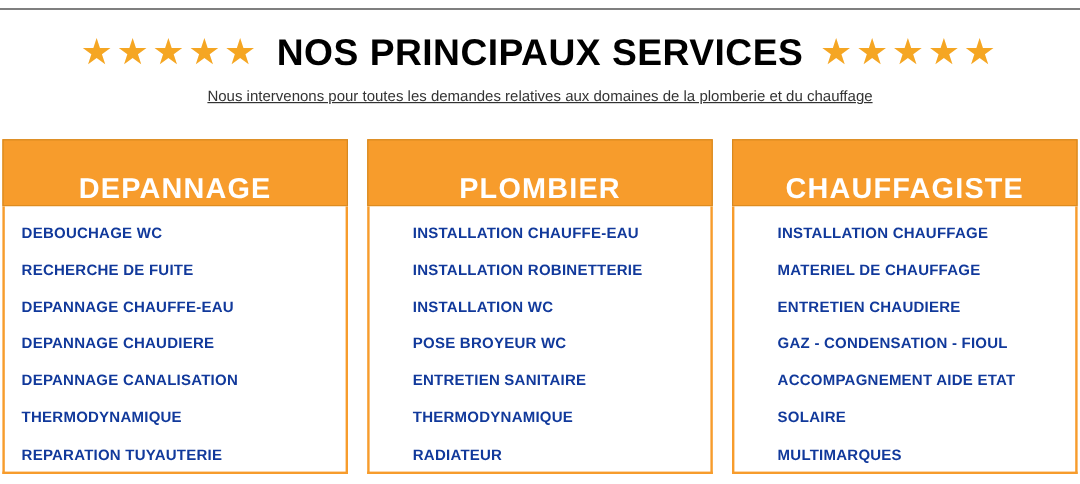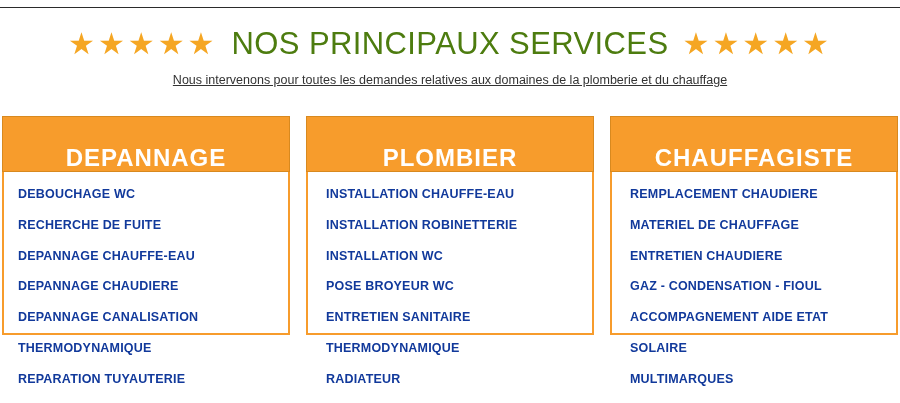--- a/index.html
+++ b/index.html
@@ -37,22 +37,22 @@
   }
   .stars {
     color: #f5a623;
     font-size: 30px;
     letter-spacing: 3px;
     line-height: 1;
     white-space: nowrap;
   }
   .main-title {
     font-size: 31px;
-    font-weight: normal;
-    color: #4d7c0f;
+    font-weight: bold;
+    color: #000000;
     letter-spacing: 0.4px;
     white-space: nowrap;
   }
   .subtitle {
     margin-top: 11px;
     font-size: 12.5px;
     color: #333333;
     text-decoration: underline;
   }
   .columns {
@@ -83,36 +83,36 @@
     font-weight: bold;
     letter-spacing: 1px;
     margin-top: 28px;
   }
   .card-body {
     border-left: 2px solid #f79c2c;
     border-right: 2px solid #f79c2c;
     border-bottom: 2px solid #f79c2c;
     background: #ffffff;
     padding: 16px 0 12px 0;
-    height: 163px;
+    height: 223px;
     box-sizing: border-box;
   }
   .service-item {
     color: #11399b;
     font-size: 12.5px;
     font-weight: bold;
     letter-spacing: 0.2px;
     padding: 0 0 0 14px;
     margin-bottom: 17px;
     line-height: 1.1;
     white-space: nowrap;
   }
   .card-2 .service-item,
   .card-3 .service-item {
-    padding-left: 18px;
+    padding-left: 36px;
   }
 </style>
 </head>
 <body>
 
 <div class="top-rule"></div>
 
 <div class="header">
   <div class="title-row">
     <span class="stars">★★★★★</span>
@@ -152,21 +152,21 @@
       <div class="service-item">THERMODYNAMIQUE</div>
       <div class="service-item">RADIATEUR</div>
     </div>
   </div>
 
   <div class="card card-3">
     <div class="card-header">
       <span class="card-header-text">CHAUFFAGISTE</span>
     </div>
     <div class="card-body">
-      <div class="service-item">REMPLACEMENT CHAUDIERE</div>
+      <div class="service-item">INSTALLATION CHAUFFAGE</div>
       <div class="service-item">MATERIEL DE CHAUFFAGE</div>
       <div class="service-item">ENTRETIEN CHAUDIERE</div>
       <div class="service-item">GAZ - CONDENSATION - FIOUL</div>
       <div class="service-item">ACCOMPAGNEMENT AIDE ETAT</div>
       <div class="service-item">SOLAIRE</div>
       <div class="service-item">MULTIMARQUES</div>
     </div>
   </div>
 
 </div>

